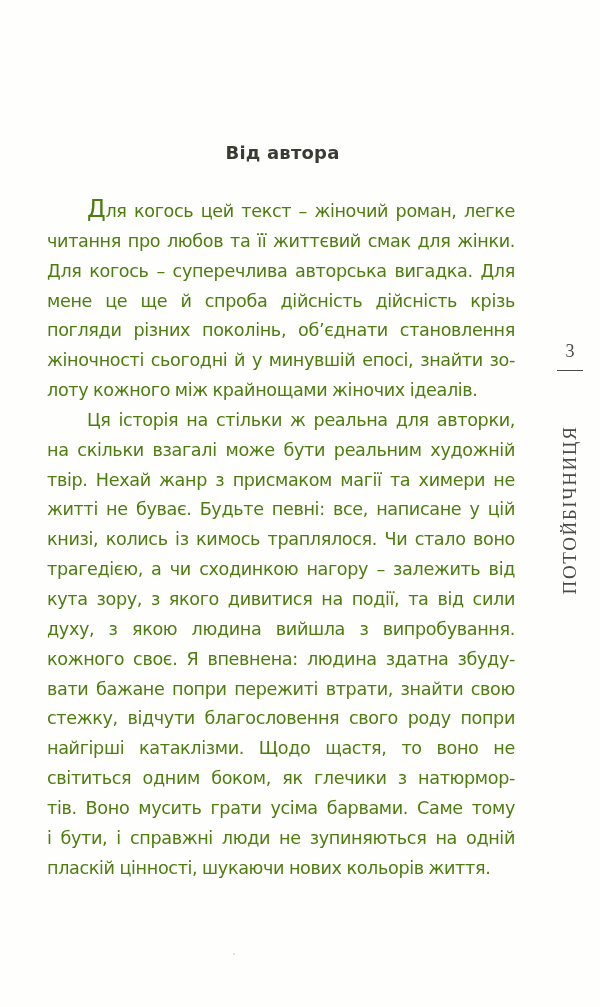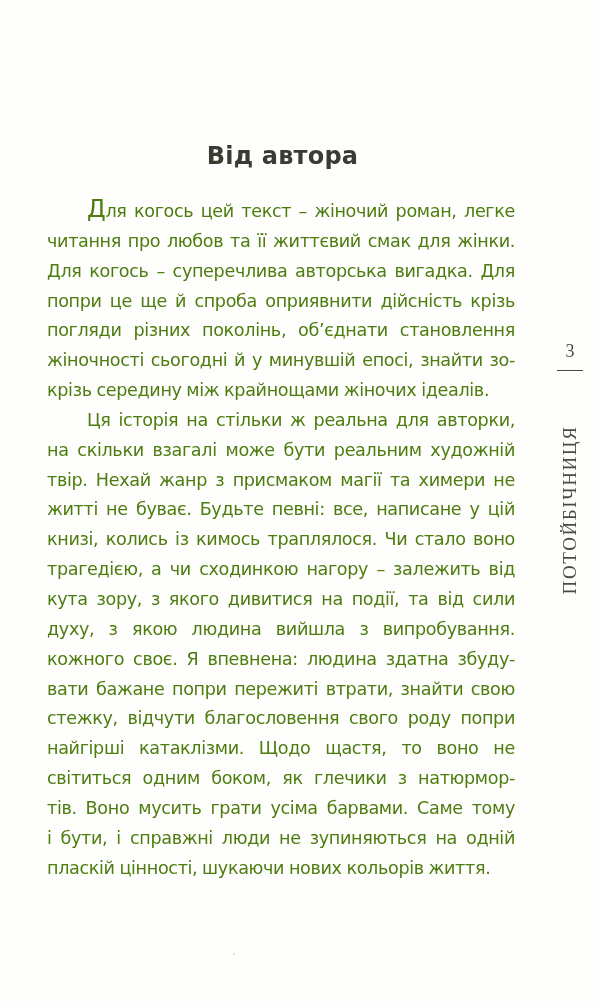--- a/index.html
+++ b/index.html
@@ -22,21 +22,21 @@
       background: #fefefc;
     }
     .title {
       position: absolute;
       top: 142px;
       left: 0;
       width: 565px;
       text-align: center;
       font-family: "DejaVu Sans", sans-serif;
       font-weight: bold;
-      font-size: 24px;
+      font-size: 18px;
       letter-spacing: 0.2px;
       color: #3a3c33;
       margin: 0;
     }
     .body-text {
       position: absolute;
       top: 197px;
       left: 47px;
       width: 468px;
       font-size: 17.6px;
@@ -119,24 +119,24 @@
 <div class="page">
 
   <h1 class="title">Від автора</h1>
 
   <div class="body-text">
 
     <div>
       <span class="line indent"><span class="initial">Д</span><span>ля когось цей текст – жіночий роман, легке</span></span>
       <span class="line">читання про любов та її життєвий смак для жінки.</span>
       <span class="line">Для когось – суперечлива авторська вигадка. Для</span>
-      <span class="line">попри це ще й спроба оприявнити дійсність крізь</span>
+      <span class="line">мене це ще й спроба дійсність дійсність крізь</span>
       <span class="line">погляди різних поколінь, об’єднати становлення</span>
       <span class="line">жіночності сьогодні й у минувшій епосі, знайти зо-</span>
-      <span class="line last">крізь середину між крайнощами жіночих ідеалів.</span>
+      <span class="line last">лоту кожного між крайнощами жіночих ідеалів.</span>
     </div>
 
     <div>
       <span class="line indent">Ця історія на стільки ж реальна для авторки,</span>
       <span class="line">на скільки взагалі може бути реальним художній</span>
       <span class="line">твір. Нехай жанр з присмаком магії та химери не</span>
       <span class="line">житті не буває. Будьте певні: все, написане у цій</span>
       <span class="line">книзі, колись із кимось траплялося. Чи стало воно</span>
       <span class="line">трагедією, а чи сходинкою нагору – залежить від</span>
       <span class="line">кута зору, з якого дивитися на події, та від сили</span>

